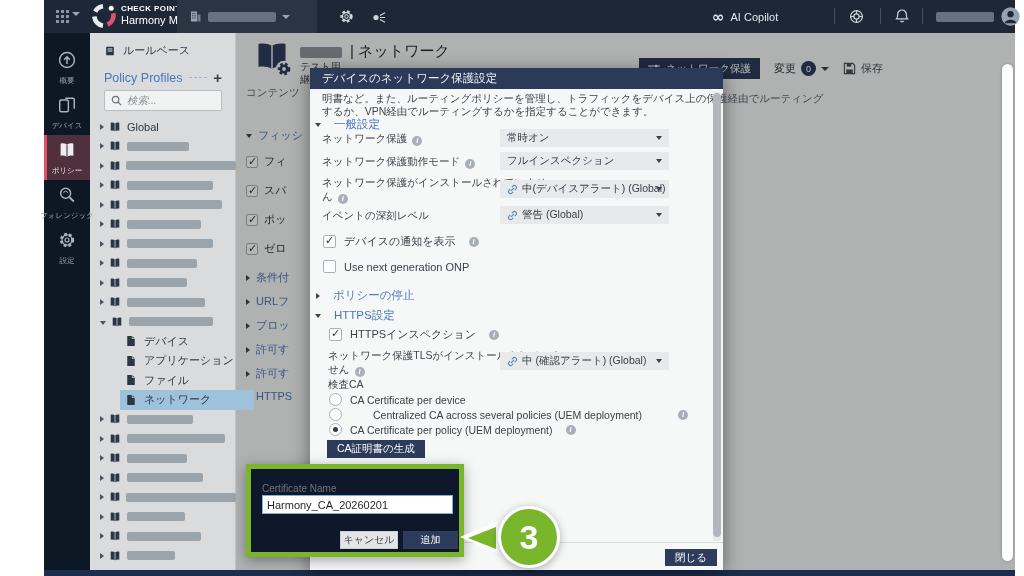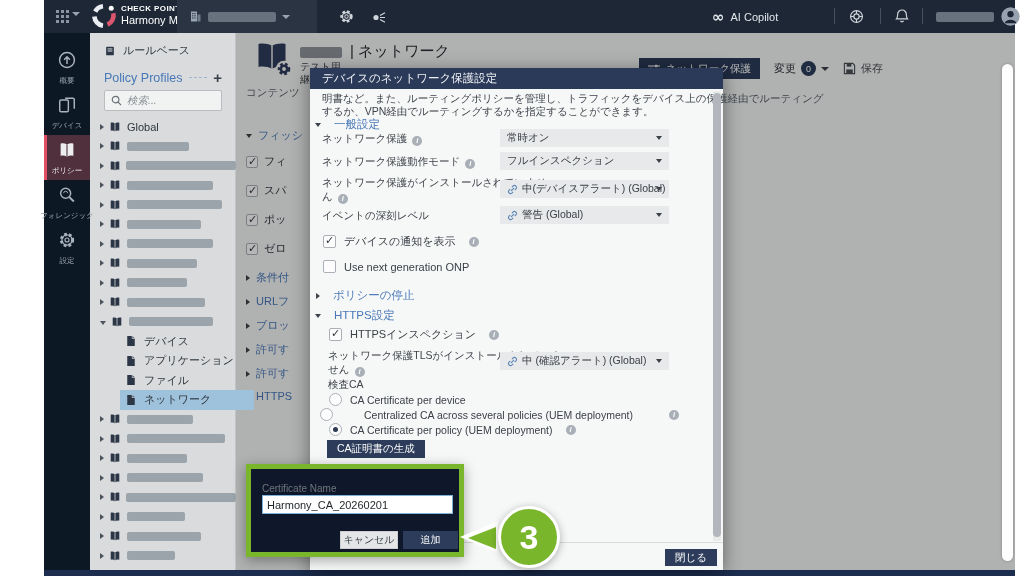--- a/index.html
+++ b/index.html
@@ -675,21 +675,21 @@
         </span>
       <span>中 (確認アラート) (Global)</span>
     </div>
 
     <div class="m-text" style="left:18px;top:310px">検査CA</div>
     <div id="ca-radios">
         <div class="m-check" style="left: 19px; top: 325px;">
           <span class="radio"></span>
           <span style="font-size:10.5px">CA Certificate per device</span>
         </div>
-        <div class="m-check" style="left: 10px; top: 340px; gap: 31px;">
+        <div class="m-check" style="left: 19px; top: 340px; gap: 31px;">
           <span class="radio"></span>
           <span style="font-size:10.5px">Centralized CA across several policies (UEM deployment)</span>
           <span class="info">i</span>
         </div>
         <div class="m-check" style="left: 19px; top: 355px;">
           <span class="radio on"></span>
           <span style="font-size:10.5px">CA Certificate per policy (UEM deployment)</span>
           <span class="info">i</span>
         </div>
       </div>

